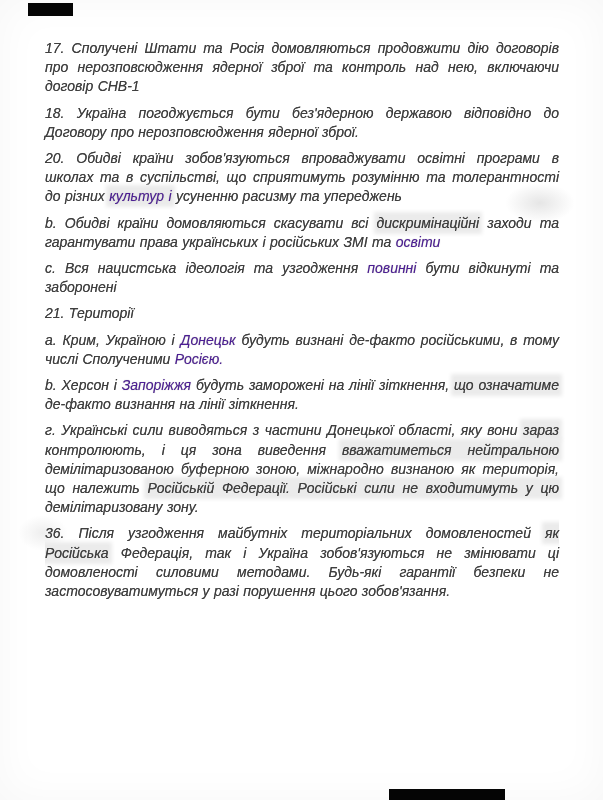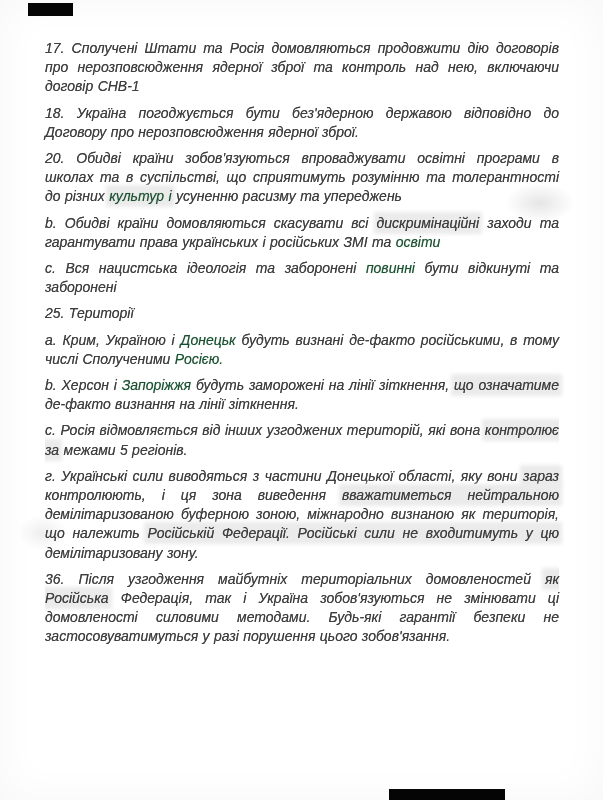--- a/index.html
+++ b/index.html
@@ -21,21 +21,21 @@
     font-size: 14px;
     line-height: 19.2px;
     text-align: justify;
     text-align-last: left;
     text-shadow: 0 0 0.6px rgba(70,70,70,0.85);
     word-spacing: 0.5px;
     font-style: italic;
   }
   .content p { margin: 0 0 7px 0; }
   
-  .lt { color: #14532d; text-shadow: 0 0 0.8px rgba(130,130,130,0.8); }
+  .lt { color: #4c1d95; text-shadow: 0 0 0.8px rgba(130,130,130,0.8); }
   .sm { background: #ebebeb; box-shadow: 0 0 4px 3px #ebebeb; }
   .mark {
     position: absolute;
     background: #050505;
   }
   .mark-top-left { left: 28px; top: 3px; width: 45px; height: 13px; }
   .mark-bottom { left: 389px; top: 789px; width: 116px; height: 11px; }
   .blob {
     position: absolute;
     pointer-events: none;
@@ -57,24 +57,23 @@
   <div class="mark mark-top-left"></div>
 
   <div class="blob blob-right"></div>
   <div class="blob blob-left"></div>
 
   <div class="content">
     <p><span>17. Сполучені Штати та Росія домовляються продовжити дію договорів про нерозповсюдження ядерної зброї та контроль над нею, включаючи договір СНВ-1</span></p>
     <p><span>18. Україна погоджується бути без'ядерною державою відповідно до Договору про нерозповсюдження ядерної зброї.</span></p>
     <p><span>20. Обидві країни зобов'язуються впроваджувати освітні програми в школах та в суспільстві, що сприятимуть розумінню та толерантності до різних </span><span class="lt sm">культур і</span><span> усуненню расизму та упереджень</span></p>
     <p><span>b. Обидві країни домовляються скасувати всі </span><span class="sm">дискримінаційні</span><span> заходи та гарантувати права українських і російських ЗМІ та </span><span class="lt">освіти</span></p>
-    <p><span>c. Вся нацистська ідеологія та заборонені </span><span class="lt">повинні</span><span> бути відкинуті та заборонені</span></p>
-    <p><span>25. Території</span></p>
+    <p><span>c. Вся нацистська ідеологія та узгодження </span><span class="lt">повинні</span><span> бути відкинуті та заборонені</span></p>
+    <p><span>21. Території</span></p>
     <p><span>a. Крим, Україною і </span><span class="lt">Донецьк</span><span> будуть визнані де-факто російськими, в тому числі Сполученими </span><span class="lt">Росією.</span></p>
     <p><span>b. Херсон і </span><span class="lt">Запоріжжя</span><span> будуть заморожені на лінії зіткнення, </span><span class="sm">що означатиме</span><span> де-факто визнання на лінії зіткнення.</span></p>
-    <p><span>c. Росія відмовляється від інших узгоджених територій, які вона </span><span class="sm">контролює за</span><span> межами 5 регіонів.</span></p>
     <p><span>г. Українські сили виводяться з частини Донецької області, яку вони </span><span class="sm">зараз</span><span> контролюють, і ця зона виведення </span><span class="sm">вважатиметься нейтральною</span><span> демілітаризованою буферною зоною, міжнародно визнаною як територія, що належить </span><span class="sm">Російській Федерації. Російські сили не входитимуть у цю</span><span> демілітаризовану зону.</span></p>
     <p><span>36. Після узгодження майбутніх територіальних домовленостей </span><span class="sm">як Російська</span><span> Федерація, так і Україна зобов'язуються не змінювати ці домовленості силовими методами. Будь-які гарантії безпеки не застосовуватимуться у разі порушення цього зобов'язання.</span></p>
   </div>
 
   <div class="mark mark-bottom"></div>
 
 </div>
 
 </body></html>

